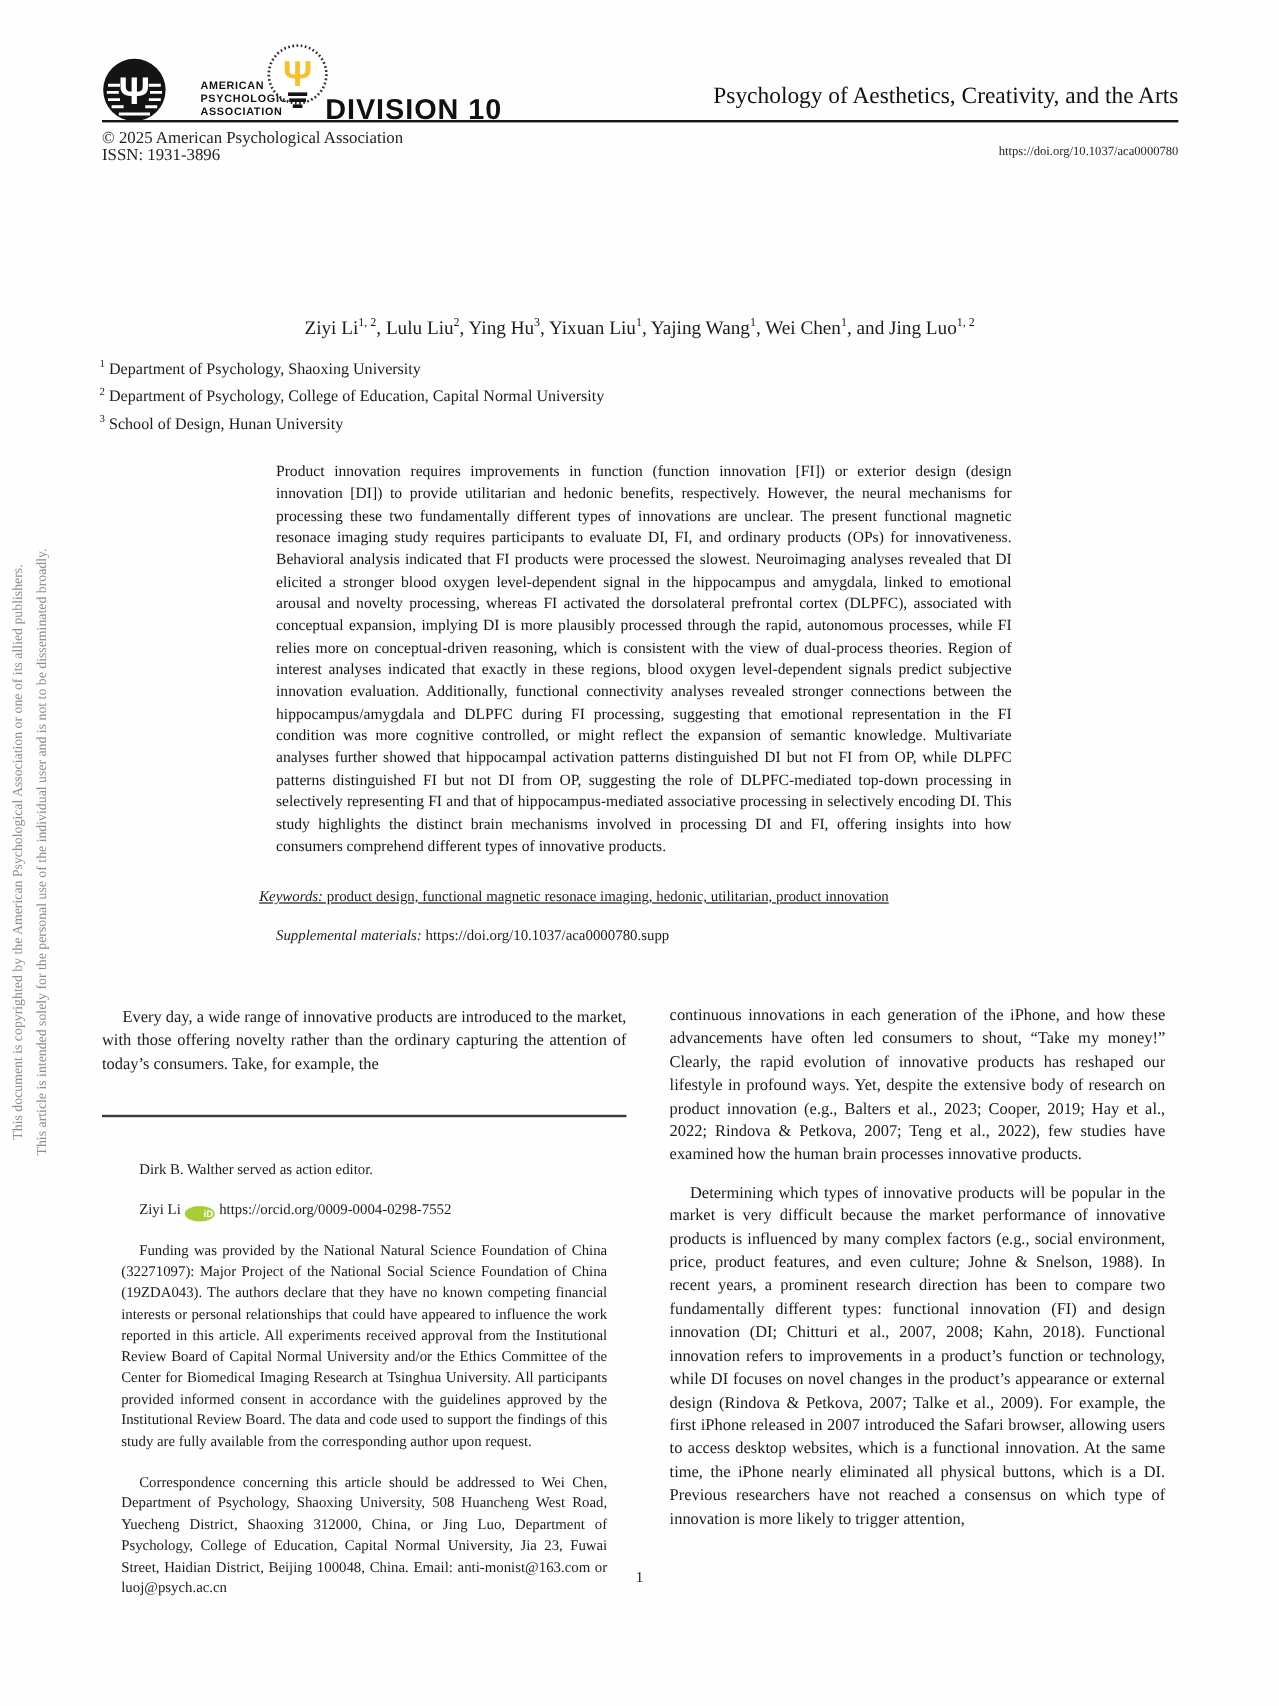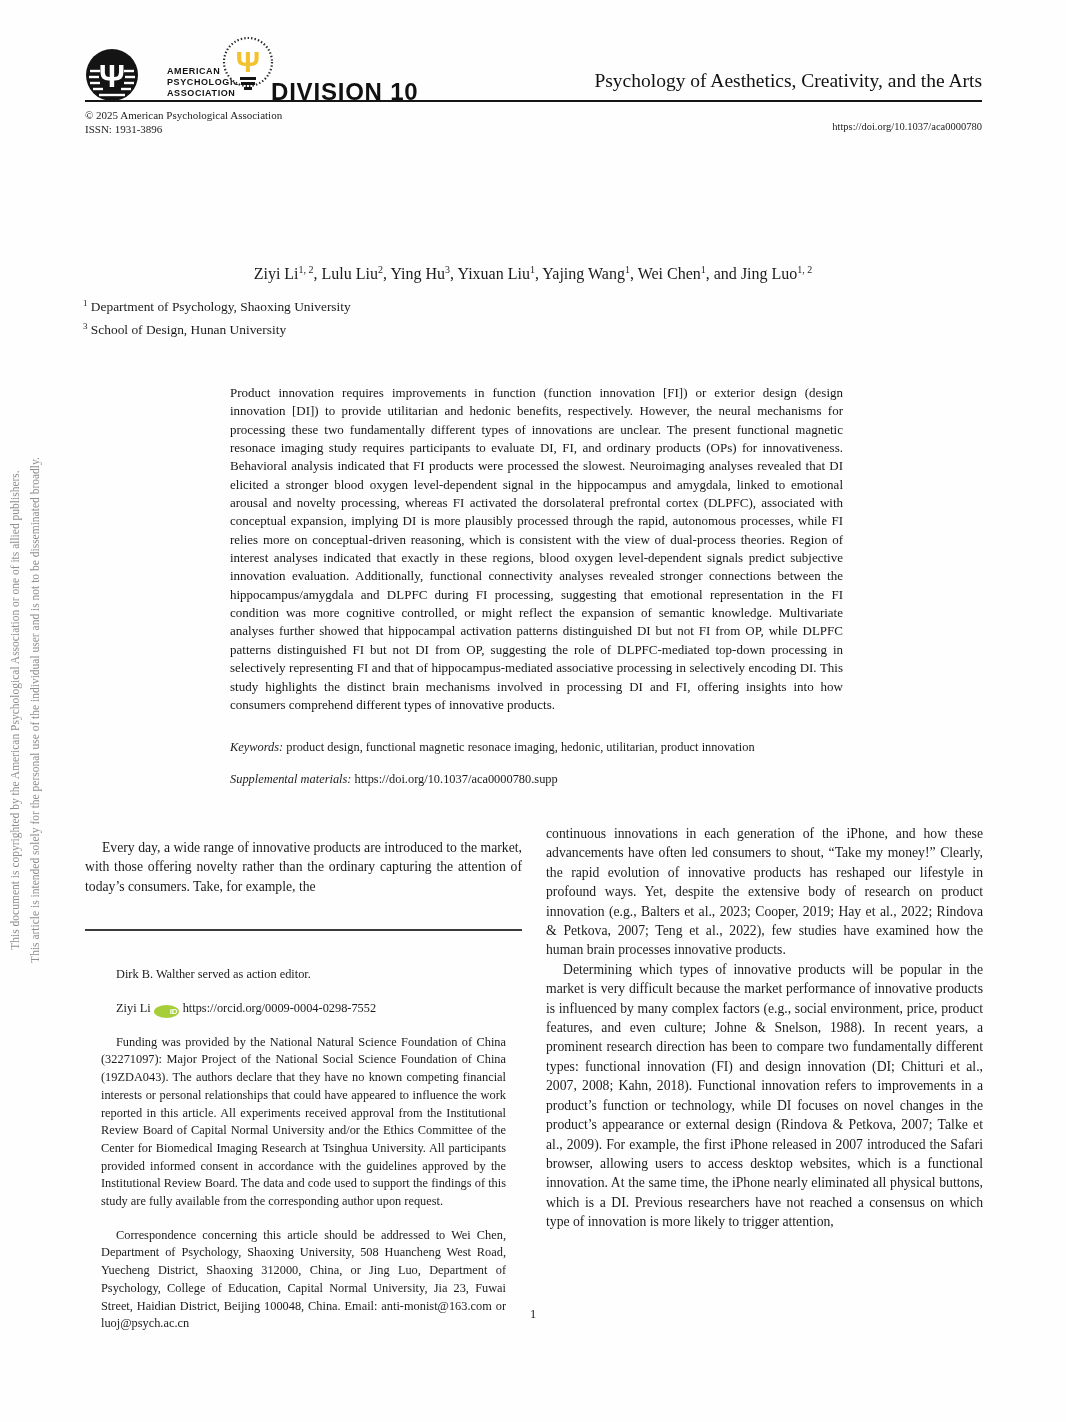--- a/index.html
+++ b/index.html
@@ -23,39 +23,39 @@
     position:absolute;left:147px;top:66px;font-weight:bold;font-size:9px;
     line-height:11px;letter-spacing:.6px;color:#111;margin-left:20px;
   }
   .division-badge{position:absolute;left:221px;top:36px;}
   .division-label{
     position:absolute;left:271px;top:78px;font-weight:800;font-size:24px;
     letter-spacing:.8px;color:#111;
   }
   .journal-name{position:absolute;right:84px;top:70px;font-size:19.5px;color:#111;}
   .header-rule{position:absolute;left:85px;top:100px;width:897px;height:2px;background:#151515;}
-  .copyright-block{position:absolute;left:85px;top:109px;font-size:11px;line-height:13.5px;color:#222;}
+  .copyright-block{position:absolute;left:85px;top:109px;font-size:14px;line-height:13.5px;color:#222;}
   .doi-line{position:absolute;right:84px;top:121px;font-size:10.5px;color:#222;}
 
   
   .article-title{
     position:absolute;left:83px;top:172px;width:900px;text-align:center;
     font-size:27px;line-height:37px;color:#111;
   }
   .authors-line{position:absolute;left:63px;top:264px;width:940px;text-align:center;font-size:16px;}
   .authors-line sup{font-size:10px;}
   .affiliations{position:absolute;left:83px;top:294px;width:900px;text-align:left;font-size:13.4px;line-height:19.5px;}
   .affiliations sup{font-size:9px;}
 
   
   .abstract{
     position:absolute;left:230px;top:384px;width:613px;
     font-size:13px;line-height:18.35px;text-align:justify;color:#161616;
   }
-  .keywords{position:absolute;left:230px;top:740px;width:613px;font-size:12.4px;}
+  .keywords{position:absolute;left:216px;top:740px;width:613px;font-size:12.4px;text-decoration:underline;}
   .supplemental{position:absolute;left:230px;top:772px;width:613px;font-size:12.4px;}
   .ital{font-style:italic;}
 
   
   .col-left-p{
     position:absolute;left:85px;top:824px;width:437px;
     font-size:13.7px;line-height:19.4px;text-align:justify;text-indent:17px;
   }
   .fn-rule{position:absolute;left:85px;top:929px;width:437px;height:1.5px;background:#3a3a3a;}
   .footnotes{
@@ -66,21 +66,21 @@
   .orcid-icon{
     display:inline-block;width:25px;height:13px;border-radius:50%;
     background:#a6ce39;color:#fff;font-family:"Liberation Sans",sans-serif;
     font-size:8px;font-weight:bold;text-align:center;line-height:13px;
     vertical-align:-2px;margin:0 4px 0 3px;font-style:normal;
   }
   .col-right{
     position:absolute;left:546px;top:824px;width:437px;
     font-size:13.7px;line-height:19.4px;text-align:justify;
   }
-  .col-right p{margin:0;}
+  .col-right p{margin:12px;}
   .col-right p.indent{text-indent:17px;}
 
   .page-number{position:absolute;left:0;top:1307px;width:1066px;text-align:center;font-size:12.5px;}
 </style>
 </head>
 <body>
 
 <div class="page">
 
   <div class="vertical-strip">
@@ -127,20 +127,21 @@
   </div>
   <div class="doi-line">https://doi.org/10.1037/aca0000780</div>
 
 
   <div class="authors-line">
     <span><span></span><span>Ziyi Li</span><sup>1, 2</sup></span><span><span>, </span><span>Lulu Liu</span><sup>2</sup></span><span><span>, </span><span>Ying Hu</span><sup>3</sup></span><span><span>, </span><span>Yixuan Liu</span><sup>1</sup></span><span><span>, </span><span>Yajing Wang</span><sup>1</sup></span><span><span>, </span><span>Wei Chen</span><sup>1</sup></span><span><span>, and </span><span>Jing Luo</span><sup>1, 2</sup></span>
   </div>
 
   <div class="affiliations">
     <div><sup>1</sup><span> Department of Psychology, Shaoxing University</span></div>
+    <div><sup>2</sup><span> Department of Psychology, College of Education, Capital Normal University</span></div>
     <div><sup>3</sup><span> School of Design, Hunan University</span></div>
   </div>
 
   <div class="abstract">Product innovation requires improvements in function (function innovation [FI]) or exterior design (design innovation [DI]) to provide utilitarian and hedonic benefits, respectively. However, the neural mechanisms for processing these two fundamentally different types of innovations are unclear. The present functional magnetic resonace imaging study requires participants to evaluate DI, FI, and ordinary products (OPs) for innovativeness. Behavioral analysis indicated that FI products were processed the slowest. Neuroimaging analyses revealed that DI elicited a stronger blood oxygen level-dependent signal in the hippocampus and amygdala, linked to emotional arousal and novelty processing, whereas FI activated the dorsolateral prefrontal cortex (DLPFC), associated with conceptual expansion, implying DI is more plausibly processed through the rapid, autonomous processes, while FI relies more on conceptual-driven reasoning, which is consistent with the view of dual-process theories. Region of interest analyses indicated that exactly in these regions, blood oxygen level-dependent signals predict subjective innovation evaluation. Additionally, functional connectivity analyses revealed stronger connections between the hippocampus/amygdala and DLPFC during FI processing, suggesting that emotional representation in the FI condition was more cognitive controlled, or might reflect the expansion of semantic knowledge. Multivariate analyses further showed that hippocampal activation patterns distinguished DI but not FI from OP, while DLPFC patterns distinguished FI but not DI from OP, suggesting the role of DLPFC-mediated top-down processing in selectively representing FI and that of hippocampus-mediated associative processing in selectively encoding DI. This study highlights the distinct brain mechanisms involved in processing DI and FI, offering insights into how consumers comprehend different types of innovative products.</div>
 
   <div class="keywords">
     <span class="ital">Keywords:</span><span> product design, functional magnetic resonace imaging, hedonic, utilitarian, product innovation</span>
   </div>
   <div class="supplemental">
     <span class="ital">Supplemental materials:</span><span> https://doi.org/10.1037/aca0000780.supp</span>

